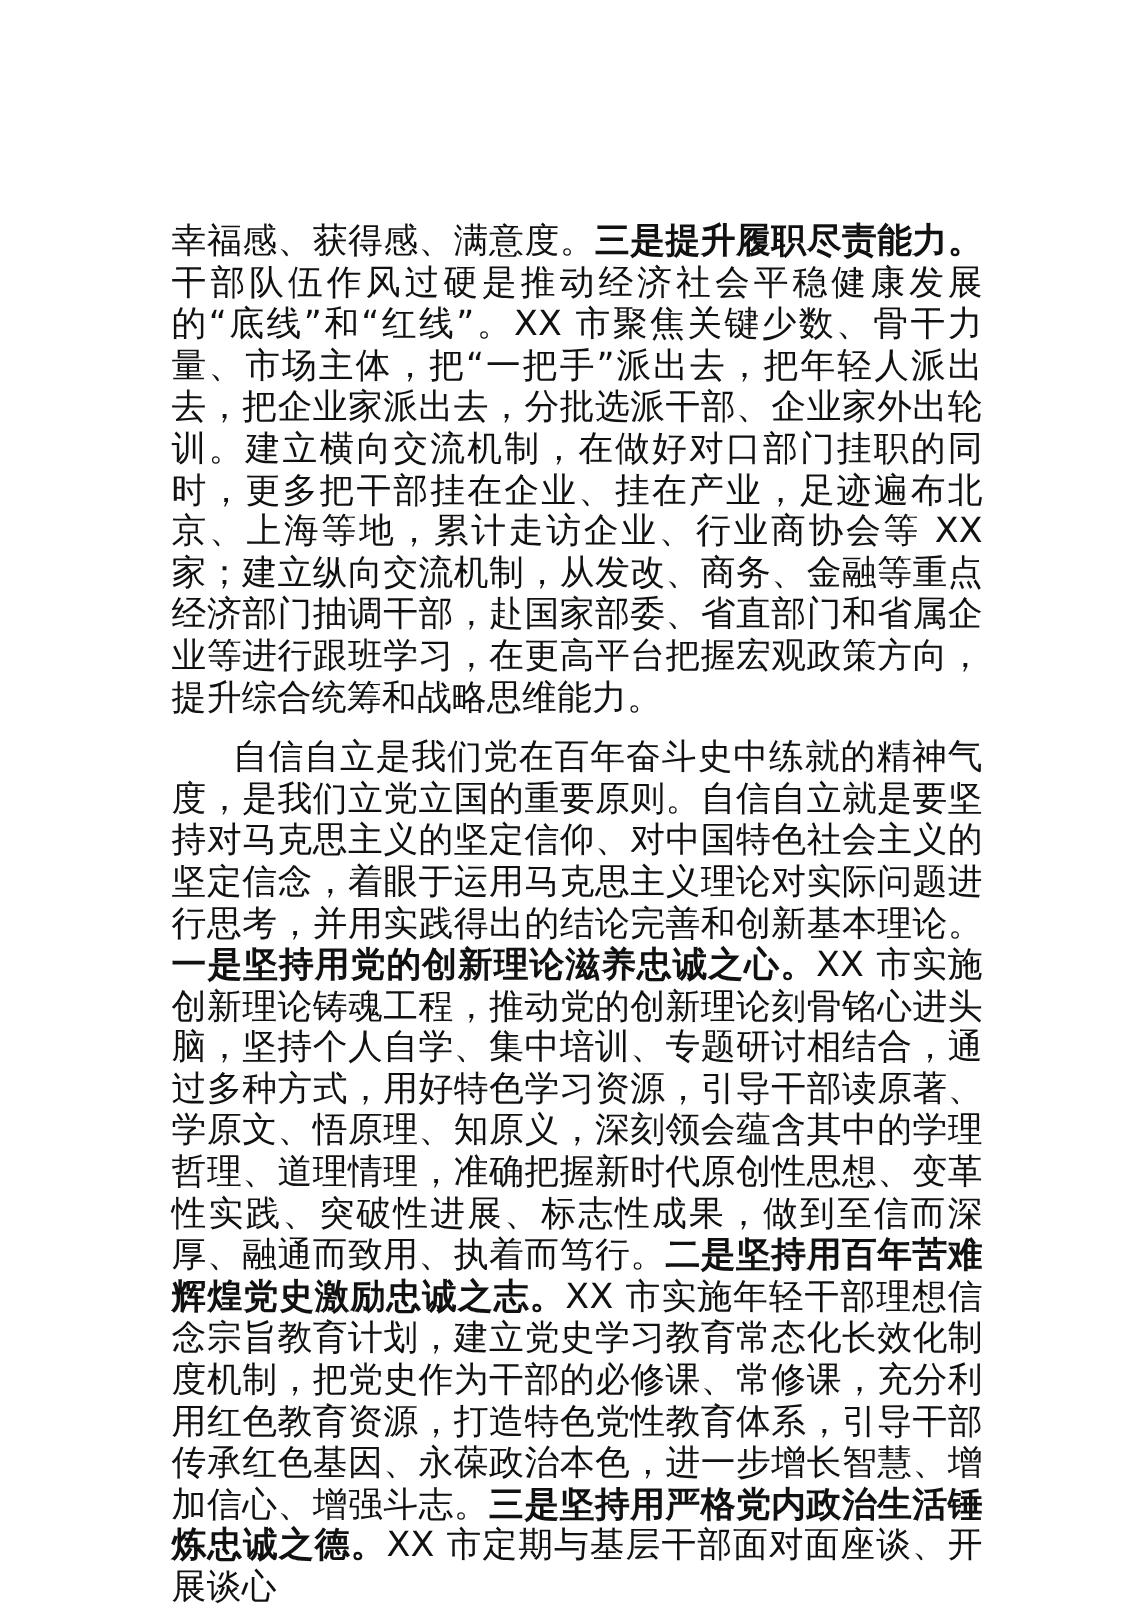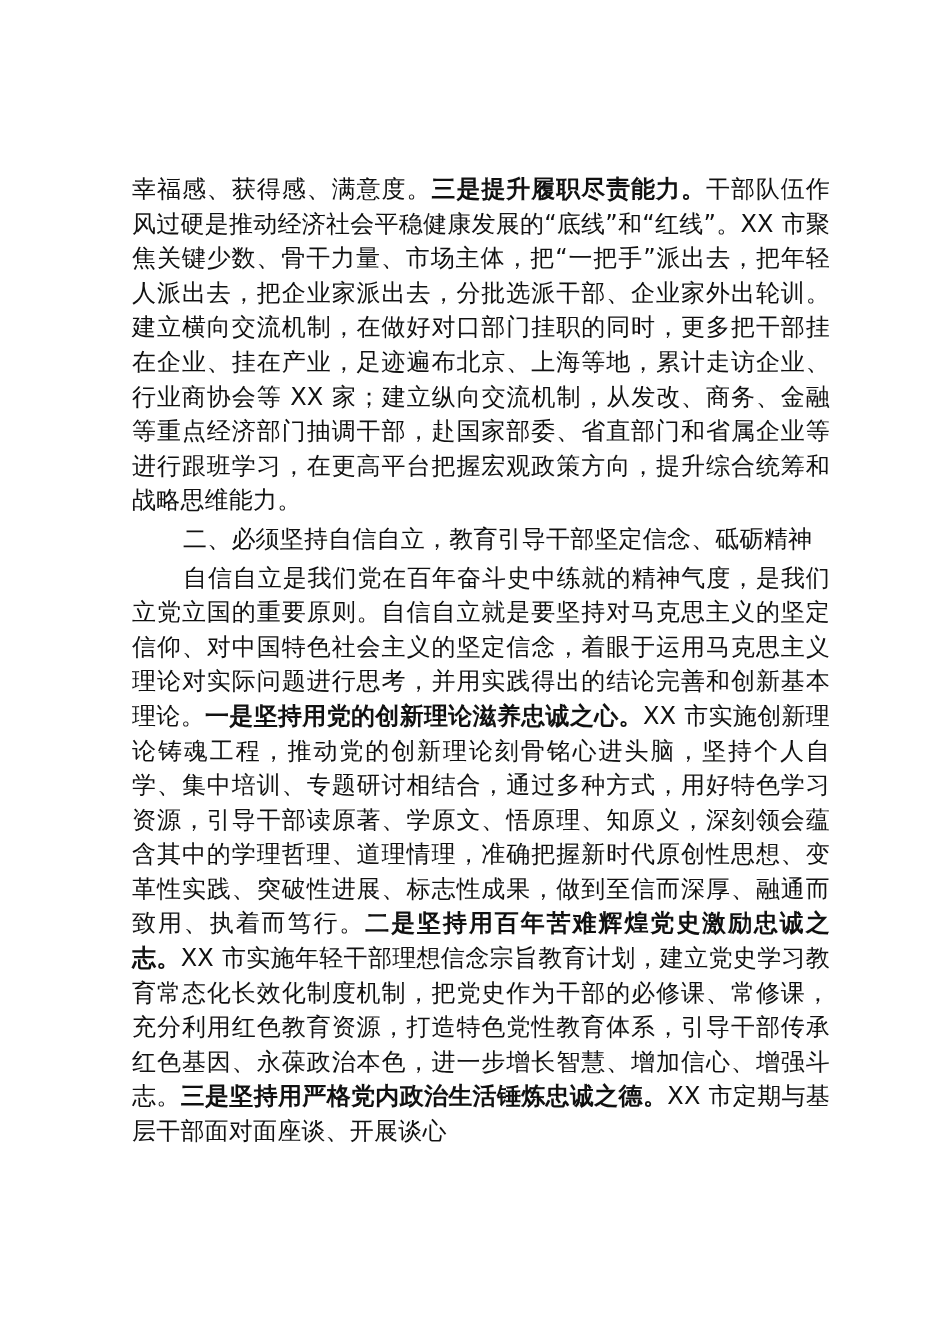--- a/index.html
+++ b/index.html
@@ -1,35 +1,32 @@
 <!DOCTYPE html>
 <html><head>
 <meta charset="utf-8">
 <style>
   html, body { margin:0; padding:0; background:#ffffff; }
   body { width:950px; height:1344px; position:relative; overflow:hidden; }
   .page { position:absolute; left:128px; top:168px; width:706px; }
   .para {
     font-family: "DejaVu Sans", "Liberation Sans", sans-serif;
-    font-size: 24px;
+    font-size: 29px;
     line-height: 34.6px;
     color:#111;
     text-align: justify;
-    margin:4px;
+    margin:15px;
     letter-spacing: 0.2px;
   }
   .indent { text-indent: 51px; }
   .b { font-weight: bold; }
 </style>
 </head>
 <body>
 
 <div class="page">
   <p class="para">
     <span>幸福感、获得感、满意度。</span><span class="b">三是提升履职尽责能力。</span><span>干部队伍作风过硬是推动经济社会平稳健康发展的“底线”和“红线”。XX 市聚焦关键少数、骨干力量、市场主体，把“一把手”派出去，把年轻人派出去，把企业家派出去，分批选派干部、企业家外出轮训。建立横向交流机制，在做好对口部门挂职的同时，更多把干部挂在企业、挂在产业，足迹遍布北京、上海等地，累计走访企业、行业商协会等 XX 家；建立纵向交流机制，从发改、商务、金融等重点经济部门抽调干部，赴国家部委、省直部门和省属企业等进行跟班学习，在更高平台把握宏观政策方向，提升综合统筹和战略思维能力。</span>
   </p>
   <p class="para indent">
-    <span>二、必须坚持自信自立，教育引导干部坚定信念、砥砺精神</span>
-  </p>
-  <p class="para indent">
     <span>自信自立是我们党在百年奋斗史中练就的精神气度，是我们立党立国的重要原则。自信自立就是要坚持对马克思主义的坚定信仰、对中国特色社会主义的坚定信念，着眼于运用马克思主义理论对实际问题进行思考，并用实践得出的结论完善和创新基本理论。</span><span class="b">一是坚持用党的创新理论滋养忠诚之心。</span><span>XX 市实施创新理论铸魂工程，推动党的创新理论刻骨铭心进头脑，坚持个人自学、集中培训、专题研讨相结合，通过多种方式，用好特色学习资源，引导干部读原著、学原文、悟原理、知原义，深刻领会蕴含其中的学理哲理、道理情理，准确把握新时代原创性思想、变革性实践、突破性进展、标志性成果，做到至信而深厚、融通而致用、执着而笃行。</span><span class="b">二是坚持用百年苦难辉煌党史激励忠诚之志。</span><span>XX 市实施年轻干部理想信念宗旨教育计划，建立党史学习教育常态化长效化制度机制，把党史作为干部的必修课、常修课，充分利用红色教育资源，打造特色党性教育体系，引导干部传承红色基因、永葆政治本色，进一步增长智慧、增加信心、增强斗志。</span><span class="b">三是坚持用严格党内政治生活锤炼忠诚之德。</span><span>XX 市定期与基层干部面对面座谈、开展谈心</span>
   </p>
 </div>
 
 </body></html>

